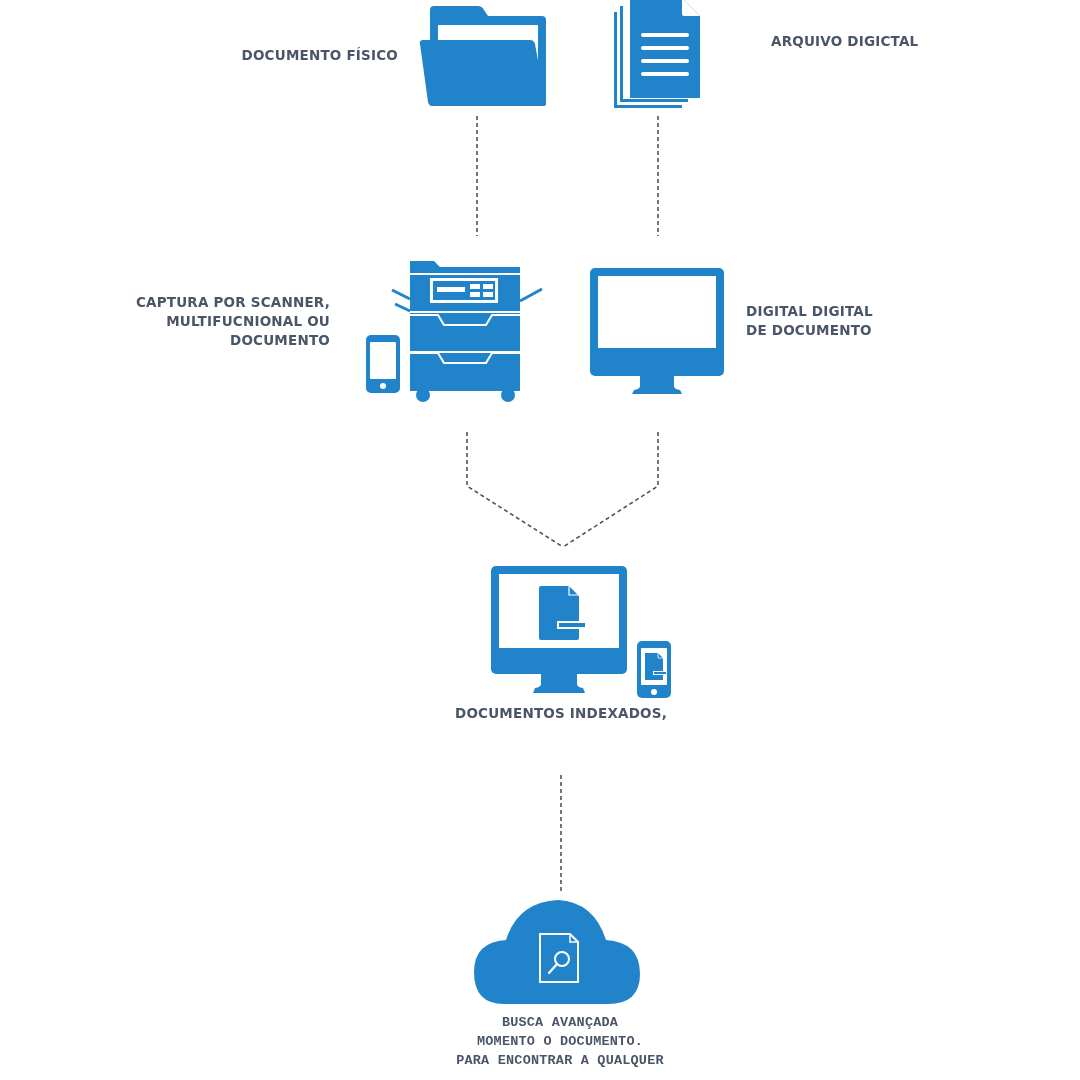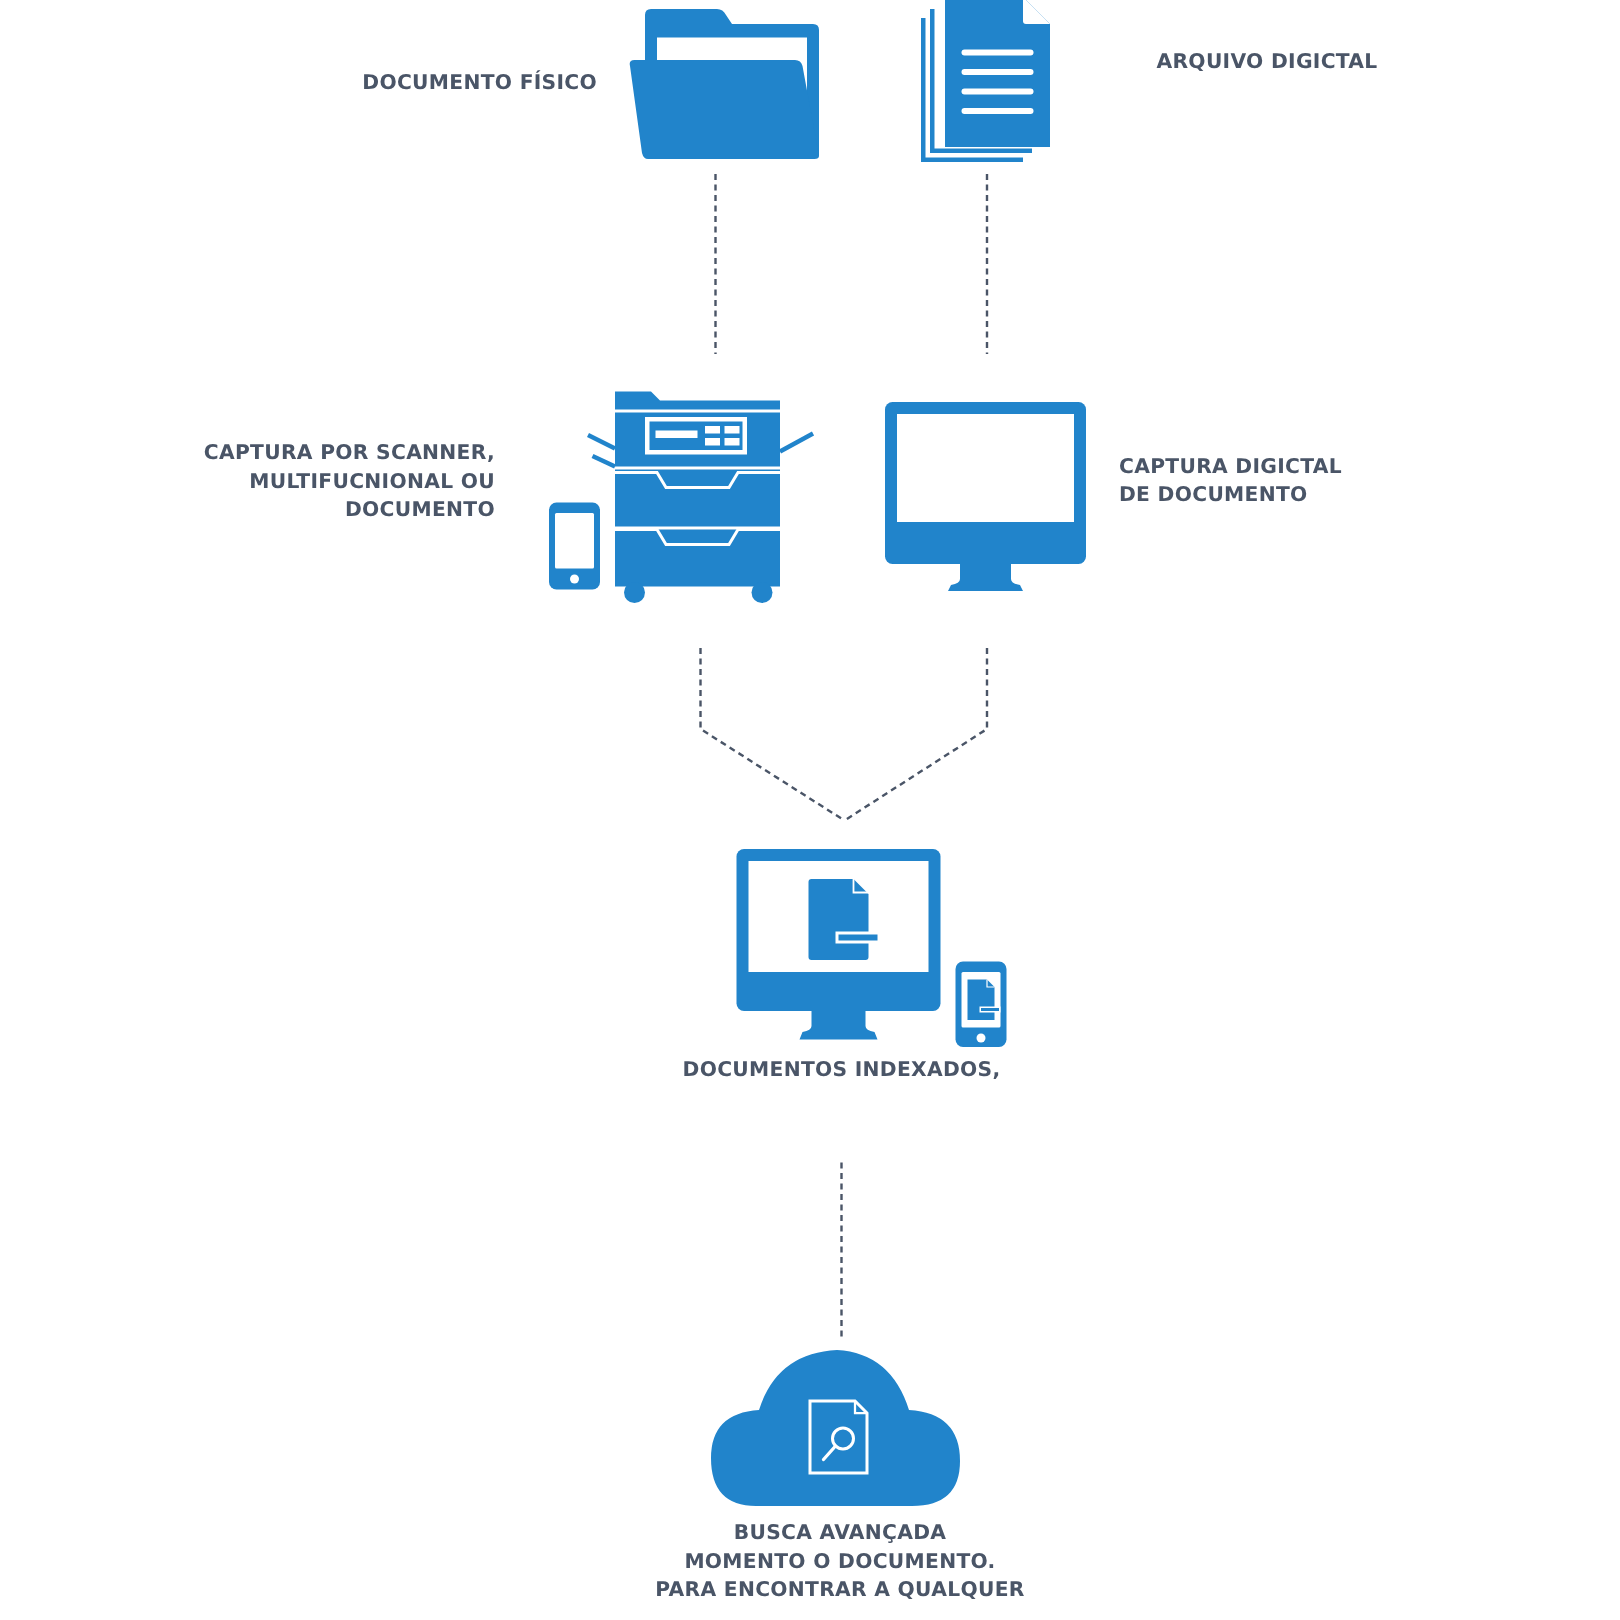--- a/index.html
+++ b/index.html
@@ -85,21 +85,21 @@
   <circle cx="33" cy="136" r="7" fill="#2184cb"></circle>
   <circle cx="118" cy="136" r="7" fill="#2184cb"></circle>
 </svg>
 
 <svg class="icon" style="left:590px; top:268px;" width="134" height="127" viewBox="0 0 134 127">
   <rect x="0" y="0" width="134" height="108" rx="5" fill="#2184cb"></rect>
   <rect x="8" y="8" width="118" height="72" fill="#ffffff"></rect>
   <path d="M50,108 L84,108 L84,118 Q84,121 90,122 L92,126 L42,126 L44,122 Q50,121 50,118 Z" fill="#2184cb"></path>
 </svg>
 <div class="label left" style="left:746px; top:302px;">
-  <span class="line">CAPTURA DIGICTAL</span>
+  <span class="line">DIGITAL DIGITAL</span>
   <span class="line">DE DOCUMENTO</span>
 </div>
 
 <svg class="icon" style="left:491px; top:566px;" width="136" height="128" viewBox="0 0 136 128">
   <rect x="0" y="0" width="136" height="108" rx="5" fill="#2184cb"></rect>
   <rect x="8" y="8" width="120" height="74" fill="#ffffff"></rect>
   <path d="M50,20 Q48,20 48,22 L48,72 Q48,74 50,74 L86,74 Q88,74 88,72 L88,30 L78,20 Z" fill="#2184cb"></path>
   <path d="M78,20 L78,29 L88,29" fill="none" stroke="#ffffff" stroke-width="1.2"></path>
   <rect x="66" y="55" width="30" height="8" fill="#ffffff"></rect>
   <rect x="68" y="57" width="26" height="4" fill="#2184cb"></rect>
@@ -118,17 +118,17 @@
   <span class="line">DOCUMENTOS INDEXADOS,</span>
 </div>
 
 <svg class="icon" style="left:474px; top:900px;" width="166" height="104" viewBox="0 0 166 104">
   <path d="M30,104 Q0,104 0,72 Q0,42 32,40 Q44,2 84,0 Q120,2 132,40 Q166,42 166,74 Q166,104 134,104 Z" fill="#2184cb"></path>
   <path d="M66,34 L96,34 L104,42 L104,82 L66,82 Z" fill="none" stroke="#ffffff" stroke-width="2"></path>
   <path d="M96,34 L96,42 L104,42" fill="none" stroke="#ffffff" stroke-width="1.5"></path>
   <circle cx="88" cy="59" r="7" fill="none" stroke="#ffffff" stroke-width="2"></circle>
   <line x1="83" y1="64" x2="75" y2="73" stroke="#ffffff" stroke-width="2.2" stroke-linecap="round"></line>
 </svg>
-<div class="label center" style="left:410px; width:300px; top:1013px;">
+<div class="label center" style="left:410px; width:300px; top:1013px;font-family:Liberation Mono, monospace;">
   <span class="line">BUSCA AVANÇADA</span>
   <span class="line">MOMENTO O DOCUMENTO.</span>
   <span class="line">PARA ENCONTRAR A QUALQUER</span>
 </div>
 
 </body></html>

